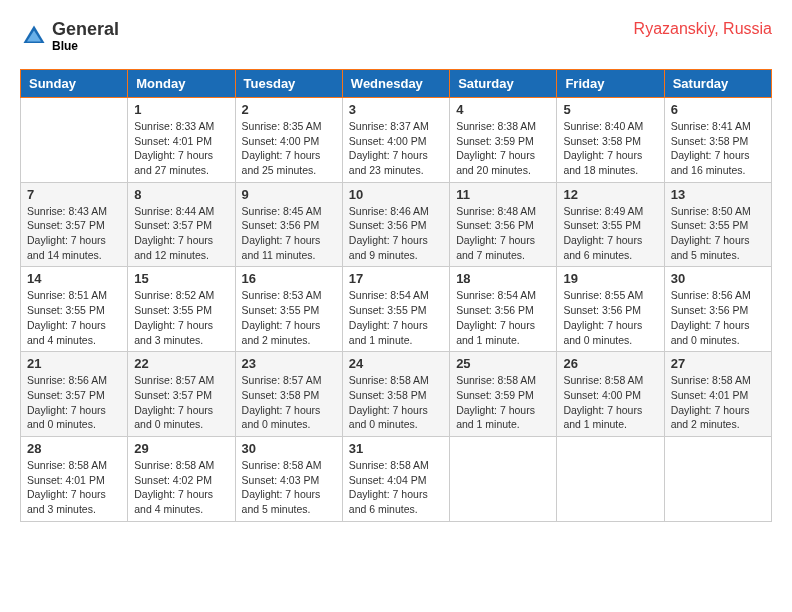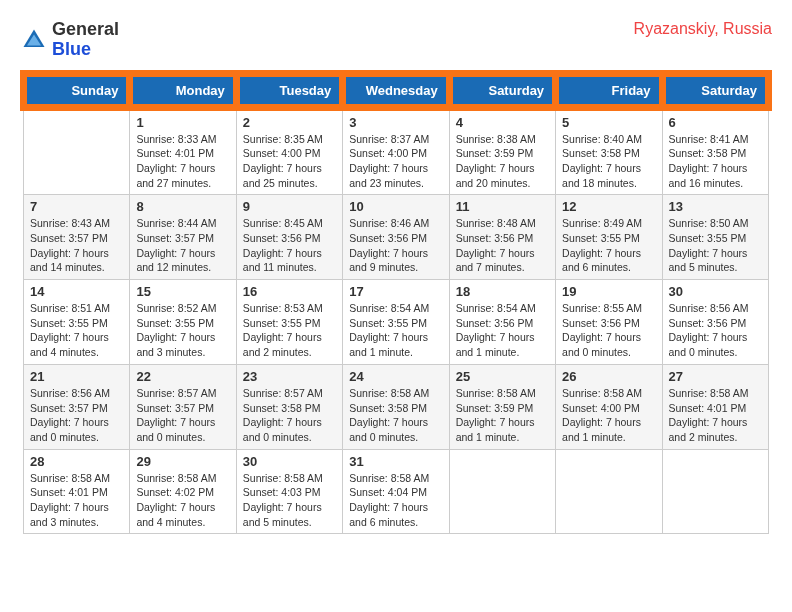--- a/index.html
+++ b/index.html
@@ -7,21 +7,21 @@
       font-family: Arial, sans-serif;
       background: #fff;
       width: 792px;
       min-height: 612px;
       padding: 20px;
     }
     .header {
       display: flex;
       justify-content: space-between;
       align-items: flex-start;
-      margin-bottom: 10px;
+      margin-bottom: 16px;
     }
     .logo {
       display: flex;
       align-items: center;
       gap: 4px;
     }
     .logo-text {
       display: flex;
       flex-direction: column;
       line-height: 1.1;
@@ -45,22 +45,22 @@
     .calendar {
       width: 100%;
       border-collapse: collapse;
     }
     .calendar th {
       background-color: #1a6bb5;
       color: #fff;
       font-size: 13px;
       font-weight: bold;
       padding: 6px 8px;
-      text-align: right;
-      border: 7px solid #f97316;
+      text-align: left;
+      border: 1px solid #f97316;
       margin-left: 12px;
     }
     .calendar td {
       border: 1px solid #ccc;
       vertical-align: top;
       padding: 4px 6px;
       font-size: 11px;
       color: #333;
       width: calc(100% / 7);
       min-height: 80px;
@@ -83,21 +83,21 @@
 <body>
 
 <div class="header">
   <div class="logo">
     <svg class="logo-icon" viewBox="0 0 40 40">
       <polygon points="20,5 35,30 5,30" fill="#1a6bb5"></polygon>
       <polygon points="20,12 30,28 10,28" fill="#6ab0e8"></polygon>
     </svg>
     <div class="logo-text">
       <span style="font-size:18px;font-weight:bold;color:#333;">General</span>
-      <span style="font-size:18px;font-weight:bold;color:#1d4ed8;">Blue</span>
+      <span style="font-size:12px;font-weight:bold;color:#000000;">Blue</span>
     </div>
   </div>
   <div class="title-section">
     <div class="location">Ryazanskiy, Russia</div>
   </div>
 </div>
 
 <table class="calendar" id="calendar-table">
   <thead id="calendar-head">
       <tr>

